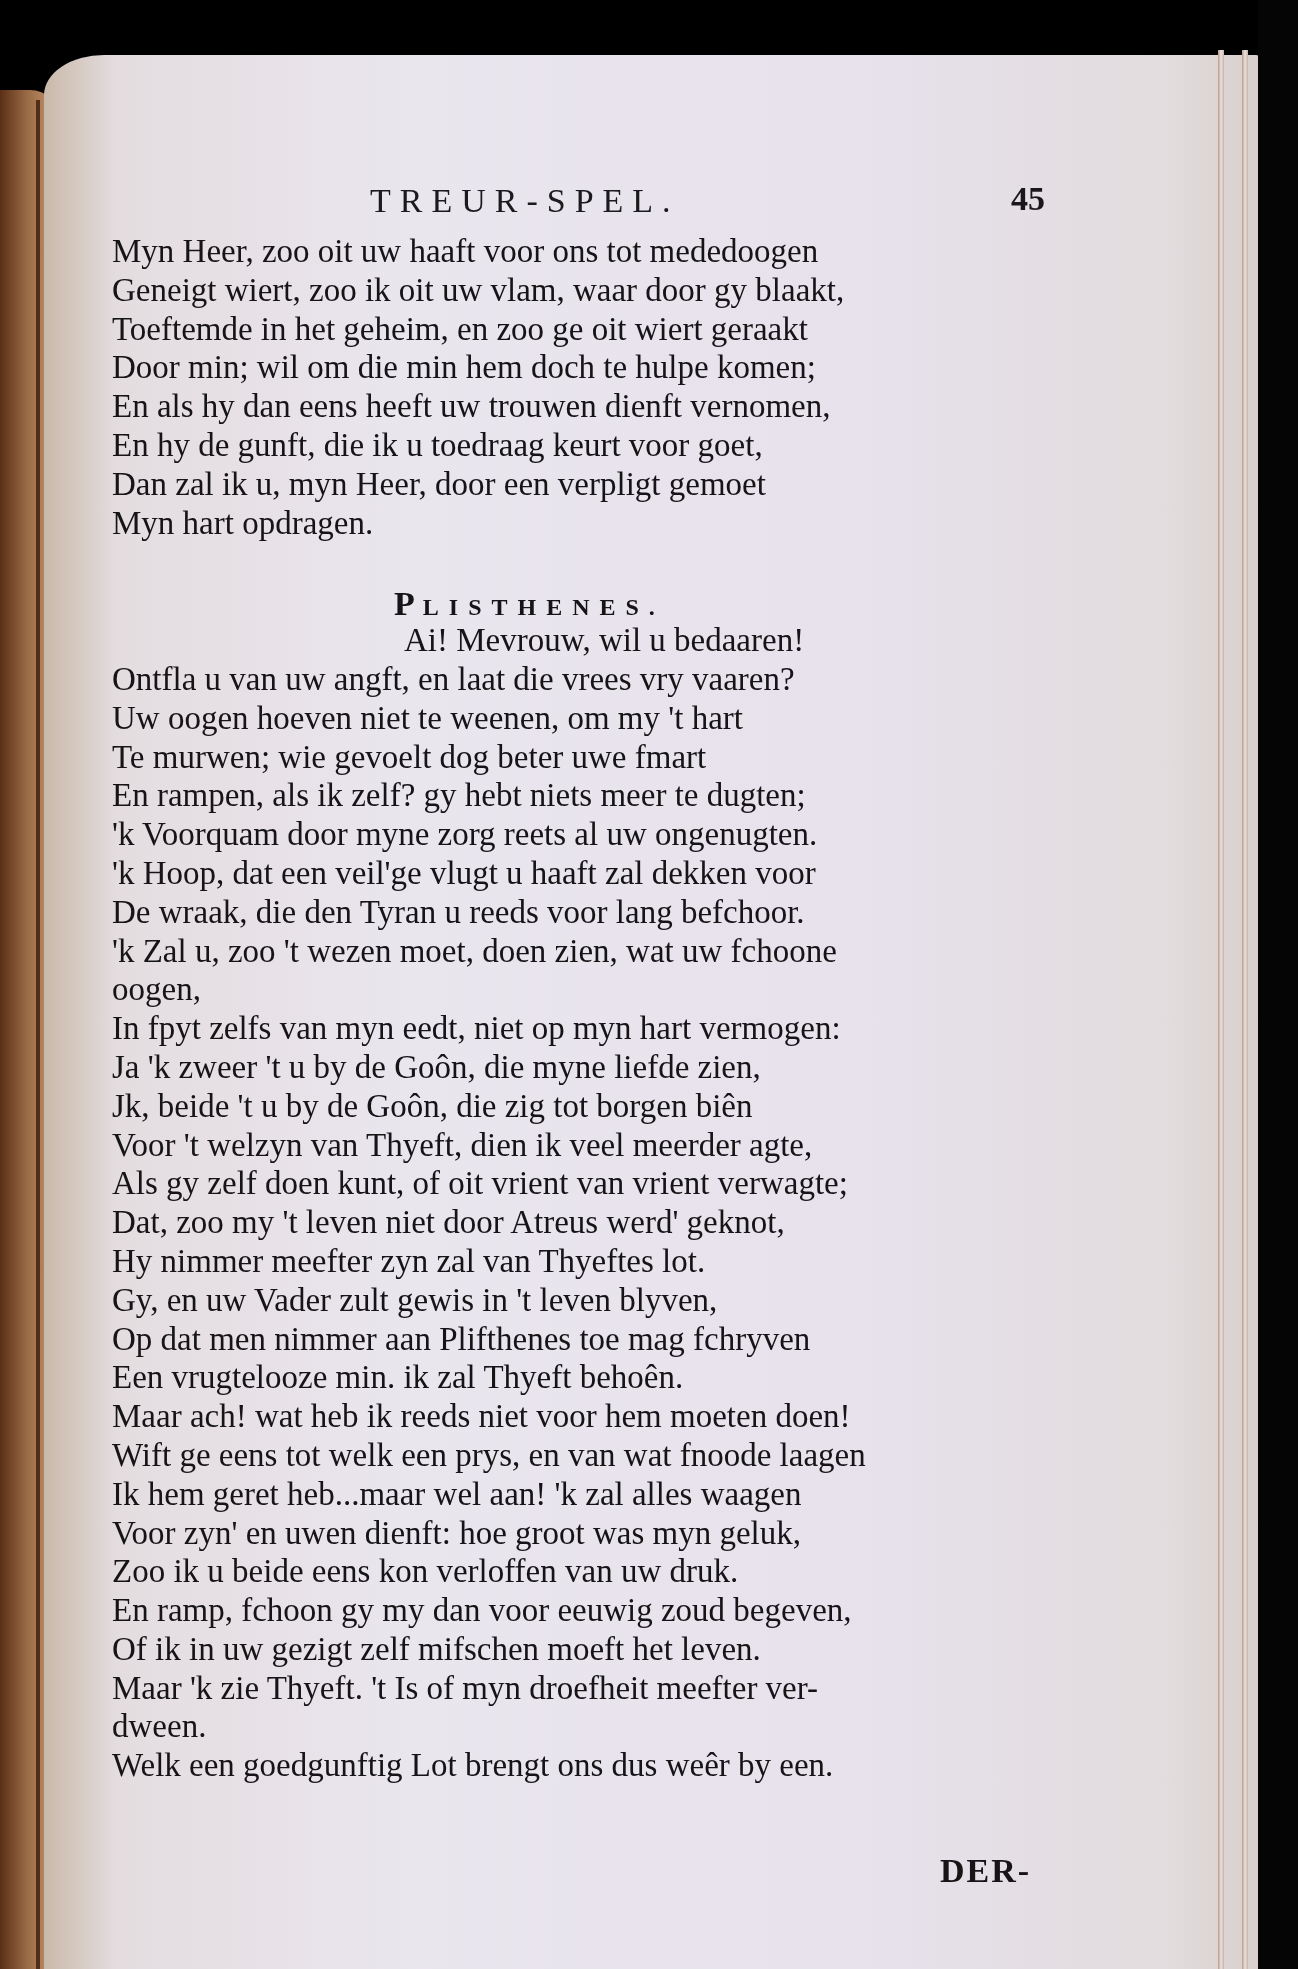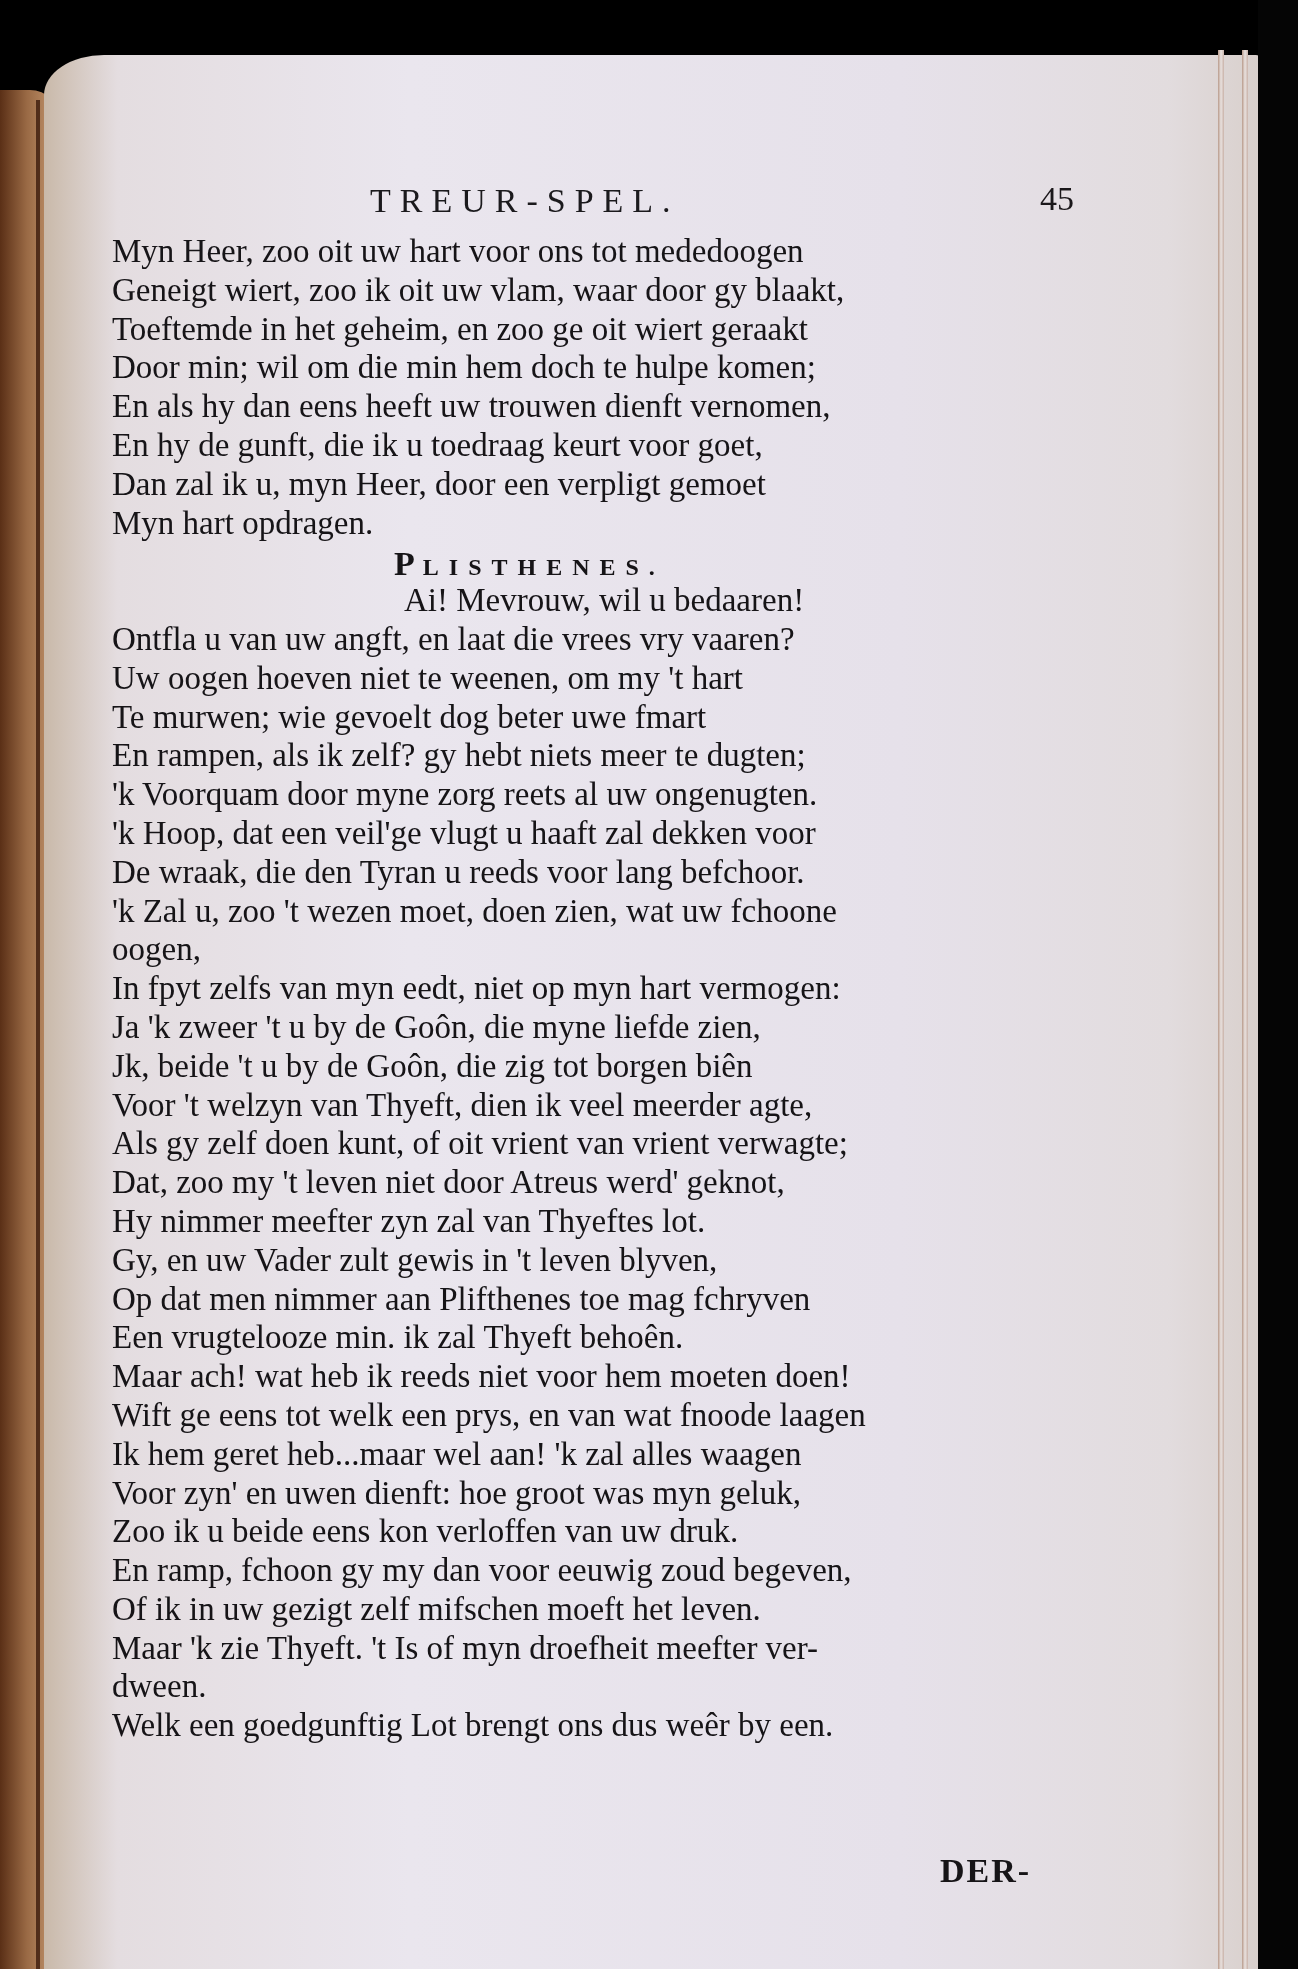--- a/index.html
+++ b/index.html
@@ -32,32 +32,33 @@
     .edge2 { left:1242px; }
     .right-dark {
       position:absolute; left:1258px; top:0; width:40px; height:1969px; background:#050505;
     }
     .running-head {
       position:absolute; top:182px; left:370px; width:400px;
       font-size:34px; letter-spacing:9px; font-weight:normal; color:#1b1a1d;
       white-space:nowrap;
     }
     .page-number {
-      position:absolute; top:180px; left:1040px;
-      font-size:34px; font-weight:normal; color:#1a171a;
+      position:absolute; top:180px; left:1011px;
+      font-size:34px; font-weight:bold; color:#1a171a;
     }
     .text-block {
       position:absolute; left:112px; top:232px; width:960px;
       color:#161417; font-size:33px; line-height:38.8px;
     }
     .line { white-space:nowrap; height:38.8px; }
     .speaker {
       white-space:nowrap; height:38.8px;
       padding-left:282px; letter-spacing:10px; font-weight:bold; font-size:24px;
       line-height:44px;
+      margin-top:40px;
     }
     .speaker .initial { font-size:34px; letter-spacing:8px; }
     .indent-half { padding-left:292px; }
     .right-aligned { text-align:left; padding-right:12px; }
     .catchword {
       position:absolute; left:940px; top:1852px;
       font-size:34px; font-weight:bold; color:#161417; letter-spacing:2px;text-align:right;
     }
   </style>
 </head>
@@ -67,21 +68,21 @@
 <div class="gutter"></div>
 <div class="page"></div>
 <div class="page-edge edge1"></div>
 <div class="page-edge edge2"></div>
 <div class="right-dark"></div>
 
 <div class="running-head">TREUR-SPEL.</div>
 <div class="page-number">45</div>
 
 <div class="text-block" id="text-block">
-    <div class="line">Myn Heer, zoo oit uw hart voor ons tot mededoogen</div>
+    <div class="line">Myn Heer, zoo oit uw haaft voor ons tot mededoogen</div>
     <div class="line">Geneigt wiert, zoo ik oit uw vlam, waar door gy blaakt,</div>
     <div class="line">Toeftemde in het geheim, en zoo ge oit wiert geraakt</div>
     <div class="line">Door min; wil om die min hem doch te hulpe komen;</div>
     <div class="line">En als hy dan eens heeft uw trouwen dienft vernomen,</div>
     <div class="line">En hy de gunft, die ik u toedraag keurt voor goet,</div>
     <div class="line">Dan zal ik u, myn Heer, door een verpligt gemoet</div>
     <div class="line">Myn hart opdragen.</div>
     <div class="speaker"><span class="initial">P</span><span>LISTHENES.</span></div>
     <div class="line indent-half">Ai! Mevrouw, wil u bedaaren!</div>
     <div class="line">Ontfla u van uw angft, en laat die vrees vry vaaren?</div>

